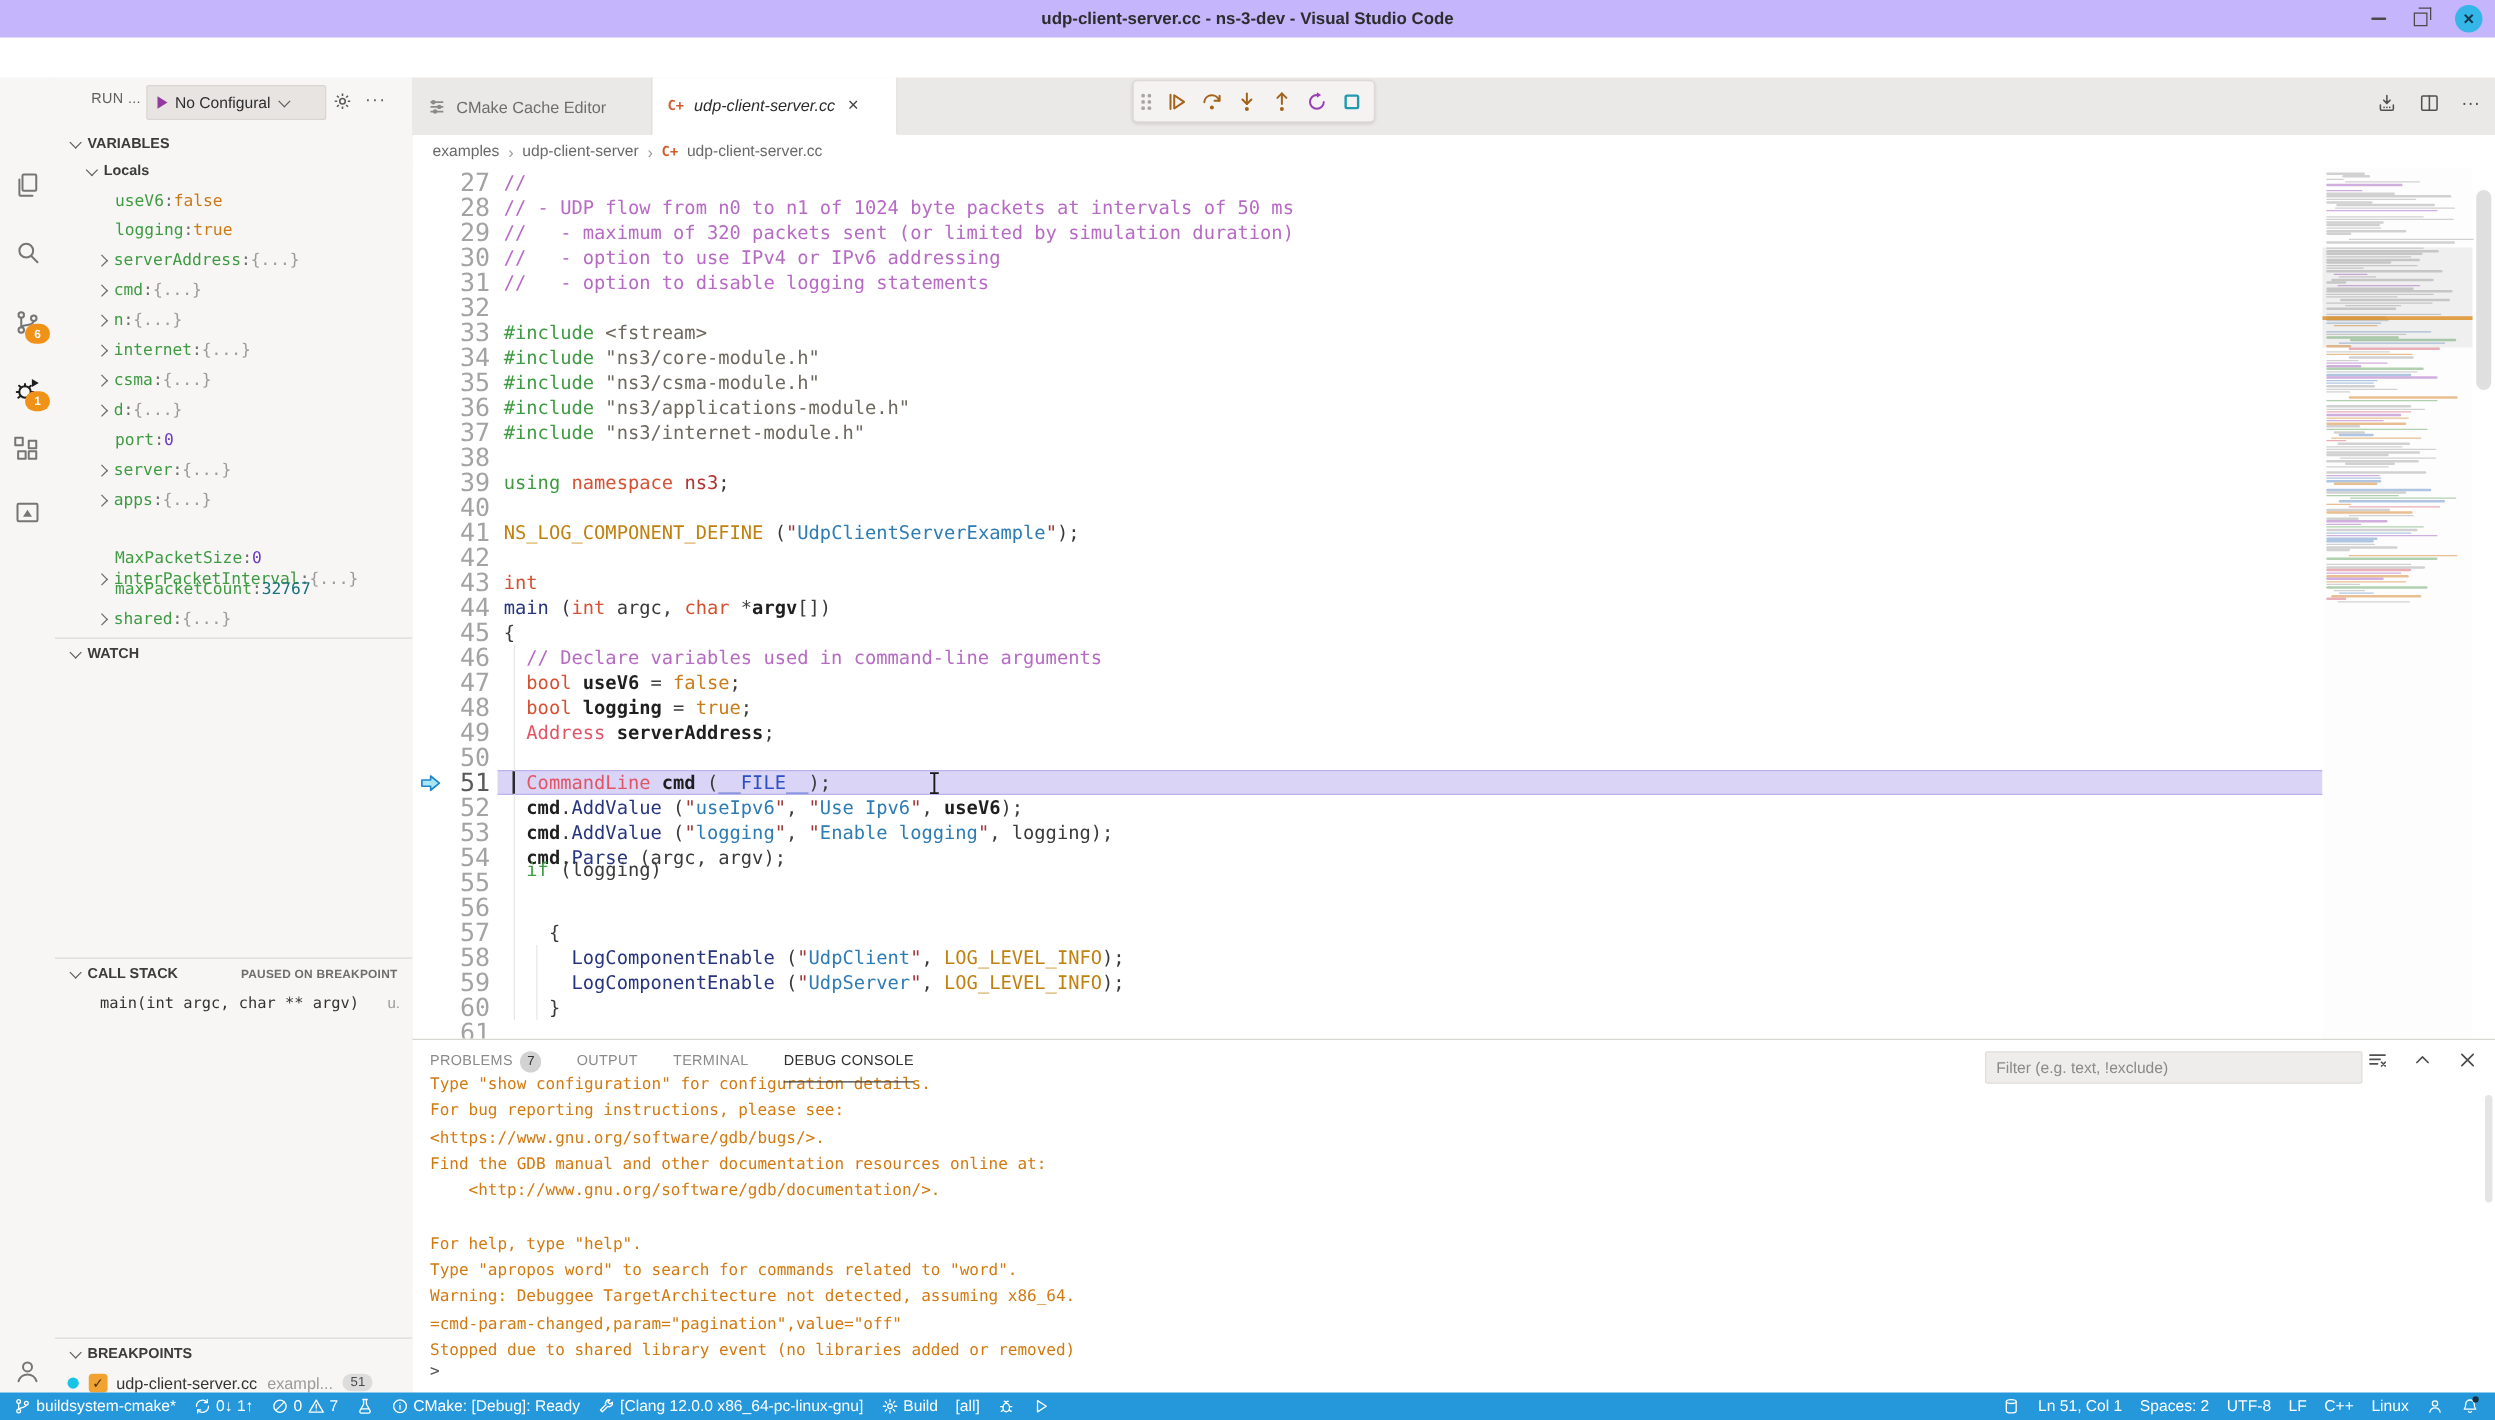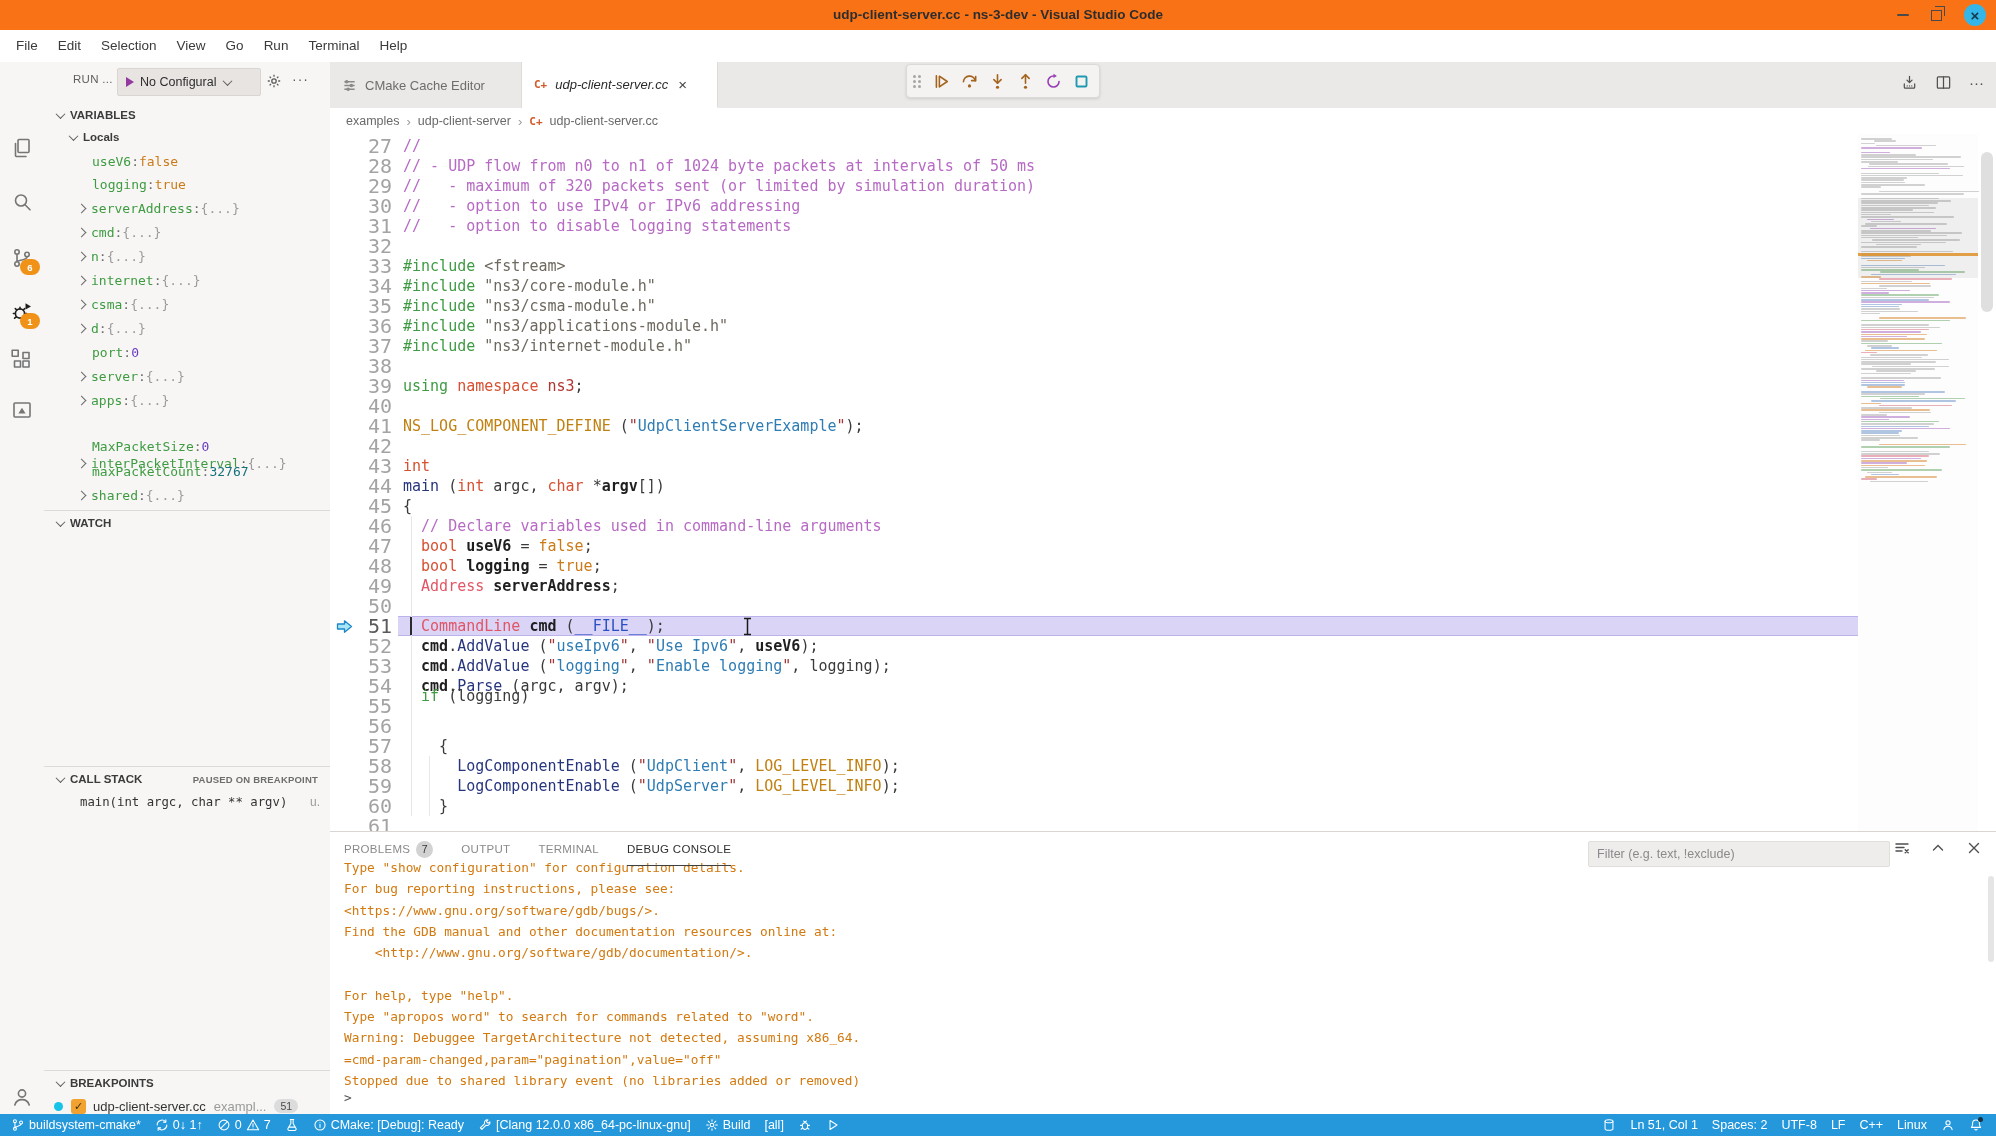--- a/index.html
+++ b/index.html
@@ -1,21 +1,21 @@
 <!DOCTYPE html>
 <html><head>
 <meta charset="utf-8">
 <style>
   html,body{margin:0;padding:0;background:#ddd;}
   #root{position:relative;width:1996px;height:1136px;background:#ffffff;overflow:hidden;
         font-family:"Liberation Sans","DejaVu Sans",sans-serif;color:#3a3a3a;-webkit-font-smoothing:antialiased;}
   .abs{position:absolute;}
   svg{display:block;}
   
-  .titlebar{position:absolute;left:0;top:0;width:1996px;height:30px;background:#f97316;}
+  .titlebar{position:absolute;left:0;top:0;width:1996px;height:30px;background:#c4b5fd;}
   .title{position:absolute;left:0;right:0;top:0;height:30px;line-height:30px;text-align:center;
          font-size:13.5px;font-weight:bold;color:#2d2d2d;}
   .winctl{position:absolute;right:10px;top:0;height:30px;display:flex;align-items:center;gap:22px;}
   .wmin{width:12px;height:2px;background:#4a4a4a;border-radius:1px;}
   .wmax{width:9px;height:9px;border:1.5px solid #4a4a4a;position:relative;}
   .wmax:before{content:"";position:absolute;left:3px;top:-5px;width:9px;height:9px;border-top:1.5px solid #4a4a4a;border-right:1.5px solid #4a4a4a;}
   .wclose{width:22px;height:22px;border-radius:50%;background:#35b6e8;color:#14394d;font-size:15px;font-weight:bold;
           display:flex;align-items:center;justify-content:center;line-height:1;}
   .menubar{position:absolute;left:6px;top:30px;height:32px;display:flex;}
   .menu-item{padding:0 10px;line-height:32px;font-size:13.5px;color:#3b3b3b;}
@@ -131,30 +131,20 @@
 
   <div class="titlebar">
     <div class="title">udp-client-server.cc - ns-3-dev - Visual Studio Code</div>
     <div class="winctl">
       <div class="wmin"></div>
       <div class="wmax"></div>
       <div class="wclose">×</div>
     </div>
   </div>
 
-  <div class="menubar" id="menubar">
-      <div class="menu-item">File</div>
-      <div class="menu-item">Edit</div>
-      <div class="menu-item">Selection</div>
-      <div class="menu-item">View</div>
-      <div class="menu-item">Go</div>
-      <div class="menu-item">Run</div>
-      <div class="menu-item">Terminal</div>
-      <div class="menu-item">Help</div>
-    </div>
 
   <div class="activitybar">
     <div class="act-ic" style="top:74px">
       <svg viewBox="0 0 24 24">
           <rect x="8" y="3.5" width="11" height="13" rx="1"></rect>
           <path d="M5.5 7.5v12a1 1 0 0 0 1 1H16"></path>
         </svg>
     </div>
     <div class="act-ic" style="top:128px">
       <svg viewBox="0 0 24 24">

